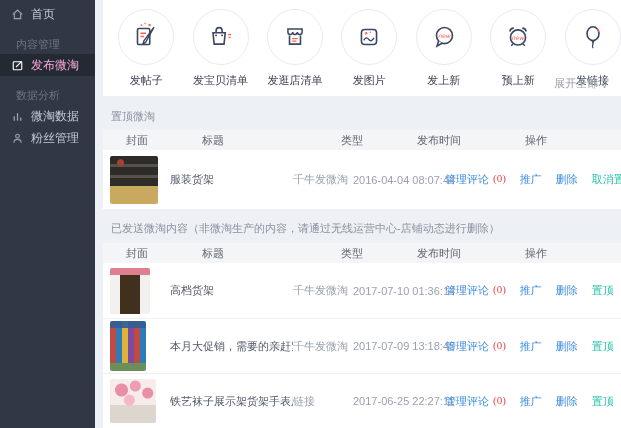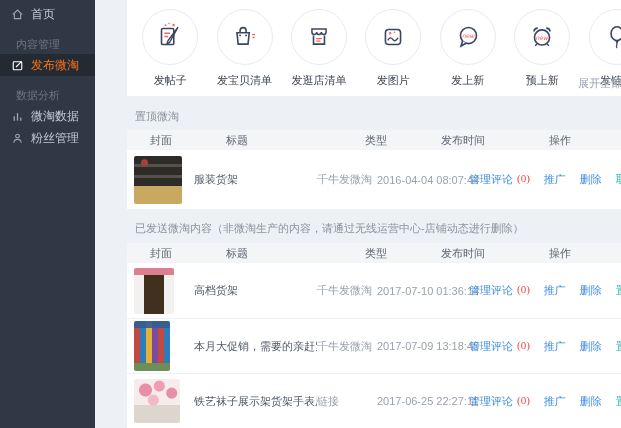--- a/index.html
+++ b/index.html
@@ -1,26 +1,26 @@
 <!DOCTYPE html>
 <html><head>
 <meta charset="utf-8">
 <style>
   * { margin:0; padding:0; box-sizing:border-box; }
   html,body { width:621px; height:428px; overflow:hidden; }
   body { font-family:"Liberation Sans","DejaVu Sans",sans-serif; background:#edf0f4; }
-  .app { display:flex; width:621px; height:428px; overflow:hidden;gap:24px; }
+  .app { display:flex; width:621px; height:428px; overflow:hidden; }
 
   
   .sidebar { width:95px; flex:0 0 95px; background:#2f3844; height:100%; padding-top:3px; }
   .side-item { display:flex; align-items:center; height:22px; padding-left:11px;
                color:#c3cad4; font-size:12px; cursor:pointer; white-space:nowrap; }
   .side-item .icon { width:13px; height:13px; margin-right:7px; color:#9aa4b2; display:inline-flex; }
   .side-item .icon svg { width:13px; height:13px; }
-  .side-item.active { background:#232a34; color:#f97316; }
+  .side-item.active { background:#232a34; color:#f9a8d4; }
   .side-item.active .icon { color:#ffffff; }
   .side-section { height:20px; line-height:20px; padding-left:16px; margin-top:9px;
                   color:#6d7685; font-size:11px; white-space:nowrap; }
 
   
   .main { flex:1; background:#edf0f4; padding-left:8px; display:flex; flex-direction:column; }
 
   
   .qa-card { background:#ffffff; height:102px; position:relative; }
   .qa-row { display:flex; justify-content:space-around; padding:9px 6px 0 6px; }

